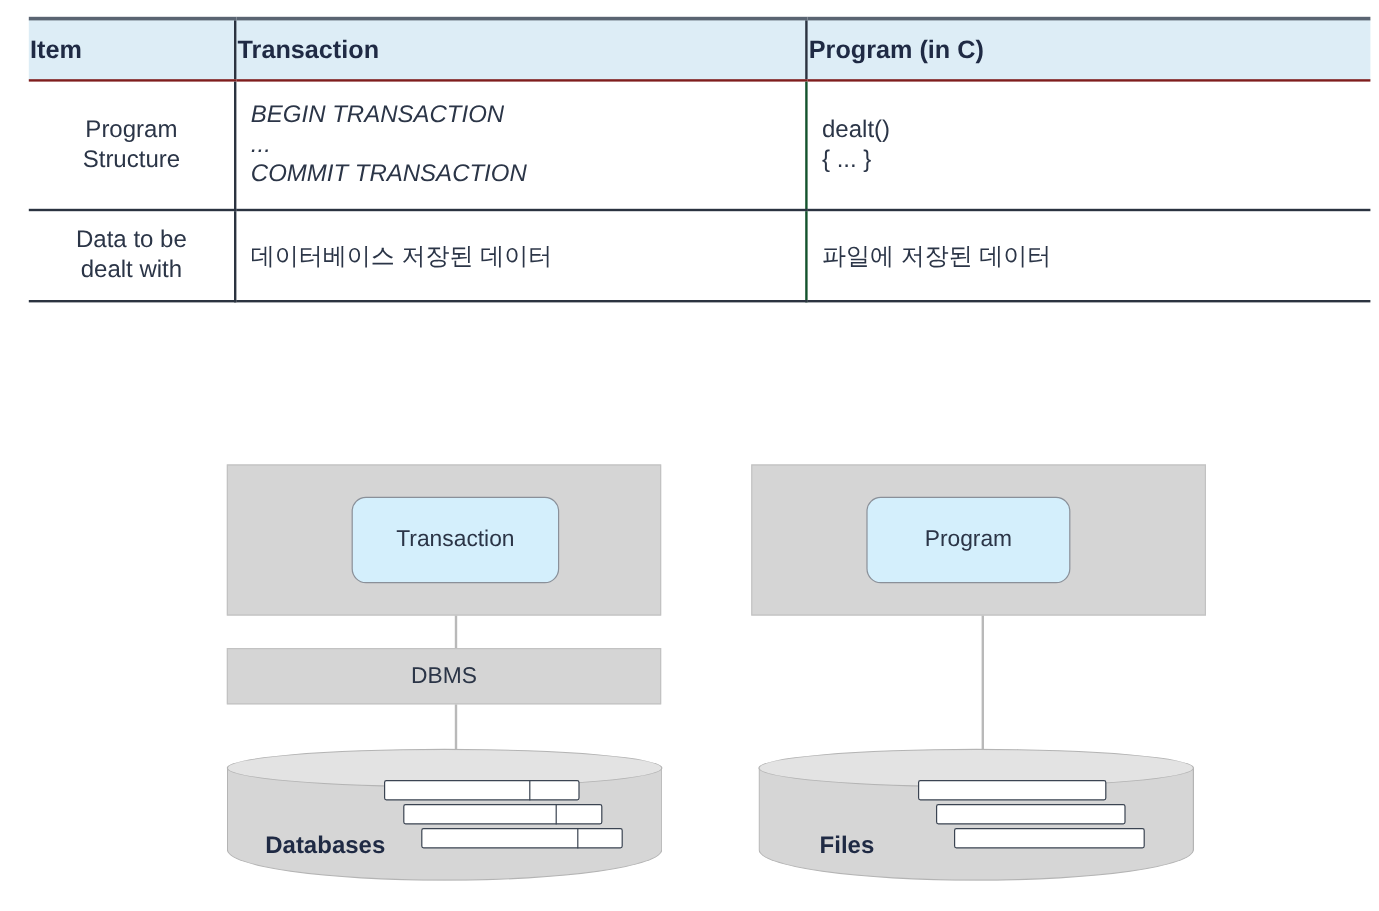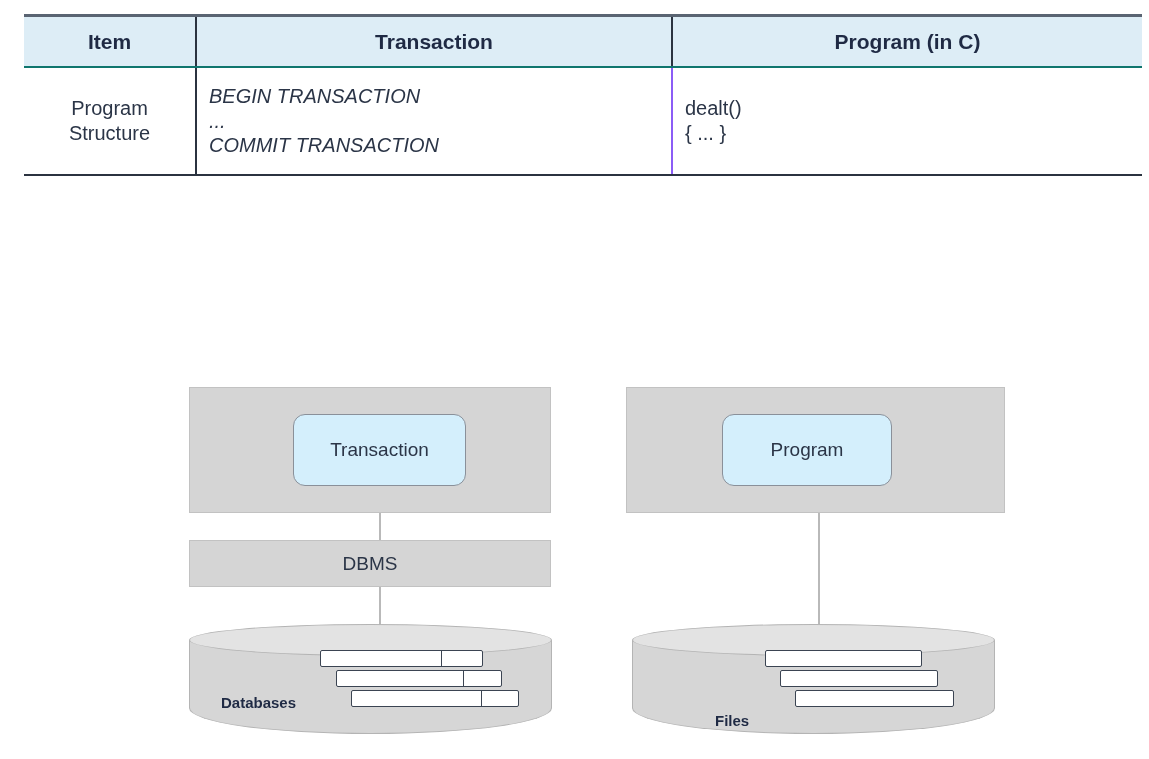--- a/index.html
+++ b/index.html
@@ -15,38 +15,38 @@
     position:absolute;left:24px;top:14px;width:1118px;
     border-collapse:collapse;table-layout:fixed;
   }
   .cmp-table col.c-item{width:172px;}
   .cmp-table col.c-txn{width:476px;}
   .cmp-table col.c-prg{width:470px;}
 
   .cmp-table thead th{
     background:#ddedf6;
     font-size:21px;font-weight:bold;color:#1f2a44;
-    text-align:center;
+    text-align:left;
     height:47px;vertical-align:middle;
     border-top:3px solid #5a6472;
-    border-bottom:2px solid #0f766e;
+    border-bottom:2px solid #7f1d1d;
   }
   .cmp-table thead th.col-sep{border-left:2px solid #2b3340;}
 
   .cmp-table td{
     font-size:20px;color:#2b3547;
     vertical-align:middle;
     padding:0 0 0 12px;
     border-bottom:2px solid #2b3340;
   }
   .cmp-table td.item-cell{
     text-align:center;padding:0 4px;line-height:1.25;
     border-right:2px solid #2b3340;
   }
-  .cmp-table td.mid-cell{border-right:2px solid #8b5cf6;}
+  .cmp-table td.mid-cell{border-right:2px solid #14532d;}
 
   tr.r-structure td{height:106px;}
   tr.r-data td{height:74px;}
   tr.r-translator td{height:45px;}
   tr.r-properties td{height:42px;border-bottom:3px solid #7d8794;}
 
   .mono-italic{font-style:italic;line-height:1.22;white-space:pre-line;}
   .code-plain{line-height:1.25;white-space:pre-line;}
 
   
@@ -93,21 +93,21 @@
     border-bottom:1px solid #b4b4b4;
   }
   .cyl-top{
     position:absolute;left:0;top:0;width:100%;height:32px;
     background:#e3e3e3;
     border:1px solid #b4b4b4;
     border-radius:50%;
     box-sizing:border-box;
   }
   .cyl-label{
-    position:absolute;font-size:15px;font-weight:bold;color:#1f2a44;
+    position:absolute;font-size:20px;font-weight:bold;color:#1f2a44;
     z-index:4;
   }
   .cyl-db {left:189px;top:624px;width:363px;height:112px;}
   .cyl-fl {left:632px;top:624px;width:363px;height:112px;}
 
   .stack{position:absolute;z-index:3;}
   .bar{
     position:absolute;height:17px;
     background:#ffffff;border:1px solid #3b4452;
     box-sizing:border-box;border-radius:2px;
@@ -135,20 +135,26 @@
   <tbody>
     <tr class="r-structure">
       <td class="item-cell code-plain">Program
 Structure</td>
       <td class="mid-cell mono-italic">BEGIN TRANSACTION
 ...
 COMMIT TRANSACTION</td>
       <td class="code-plain">dealt()
 { ... }</td>
     </tr>
+    <tr class="r-data">
+      <td class="item-cell code-plain">Data to be
+dealt with</td>
+      <td class="mid-cell">데이터베이스 저장된 데이터</td>
+      <td>파일에 저장된 데이터</td>
+    </tr>
   </tbody>
 </table>
 
 <div class="diagram">
 
   <div class="panel panel-left"></div>
   <div class="rounded-node node-transaction">Transaction</div>
 
   <div class="connector conn-left-1"></div>
 
@@ -181,14 +187,14 @@
 </div>
 
 <div class="cylinder cyl-fl">
   <div class="cyl-body"></div>
   <div class="cyl-top"></div>
   <div class="stack" style="left:0;top:0;width:100%;height:100%;">
     <div class="bar" style="left:133px;top:26px;width:157px;"></div>
     <div class="bar" style="left:148px;top:46px;width:158px;"></div>
     <div class="bar" style="left:163px;top:66px;width:159px;"></div>
   </div>
-  <span class="cyl-label" style="left:51px;top:88px;margin-left:32px;">Files</span>
+  <span class="cyl-label" style="left:51px;top:70px;">Files</span>
 </div>
 
 </body></html>

